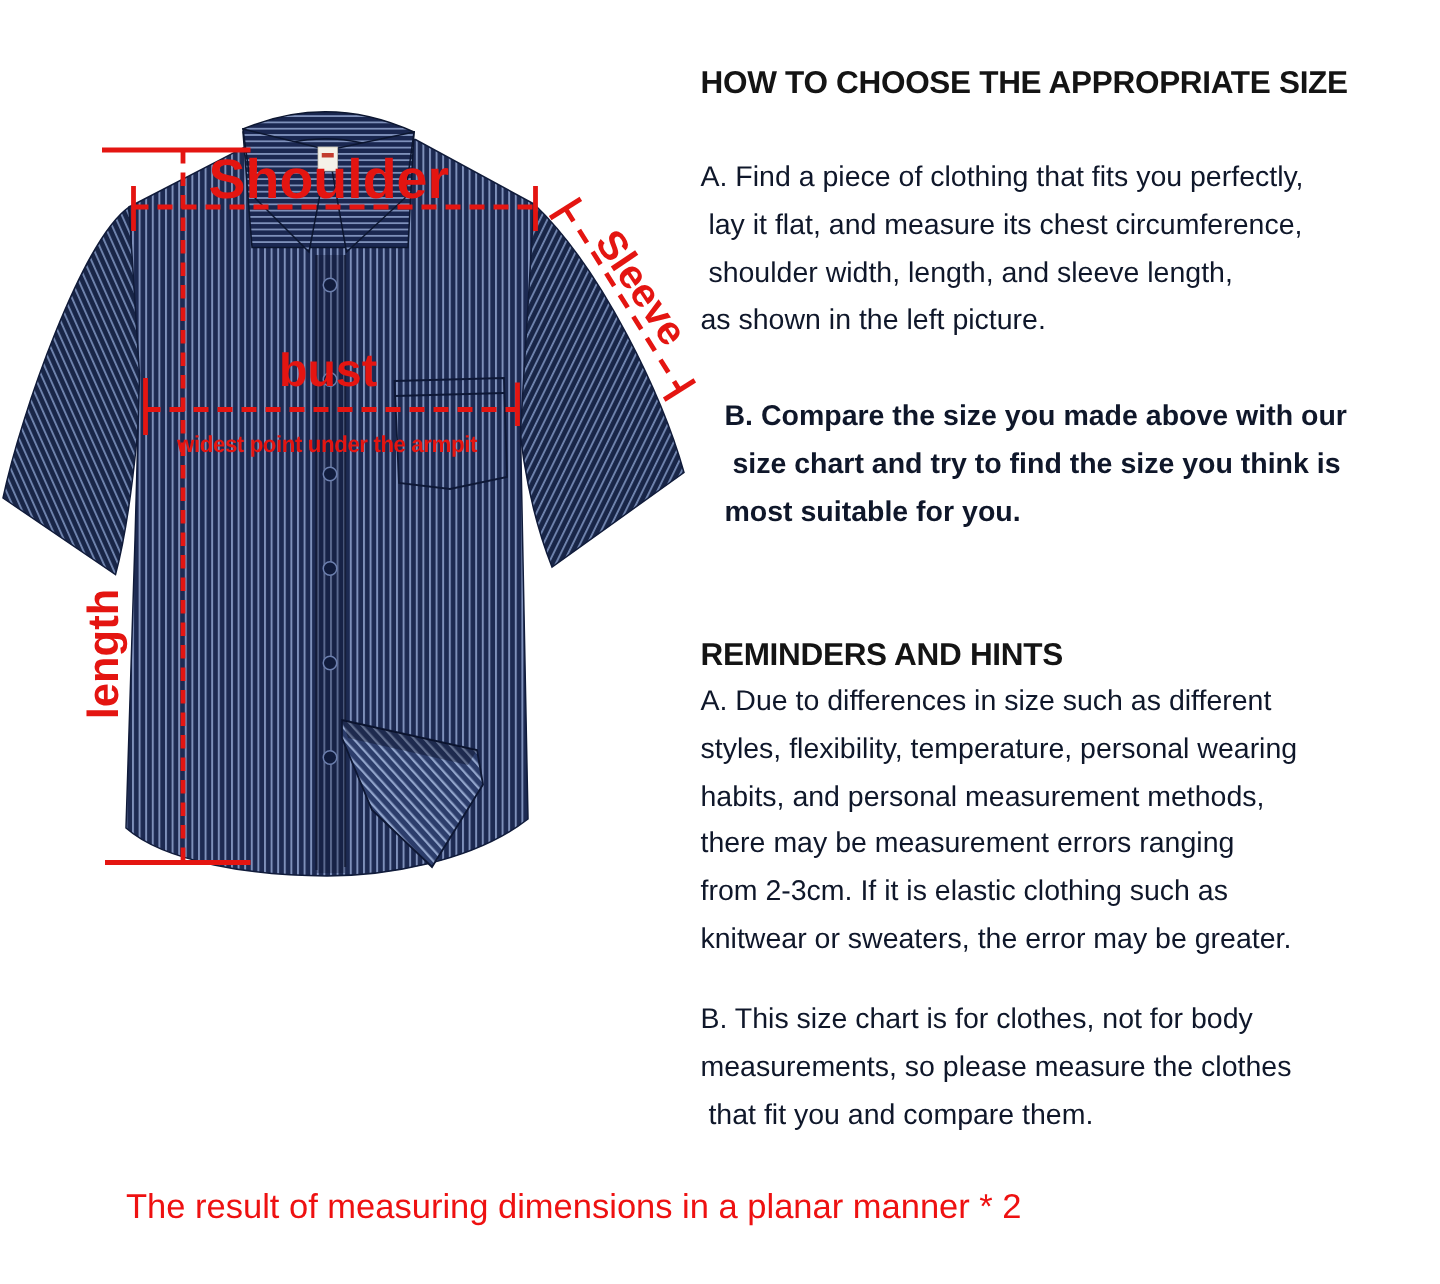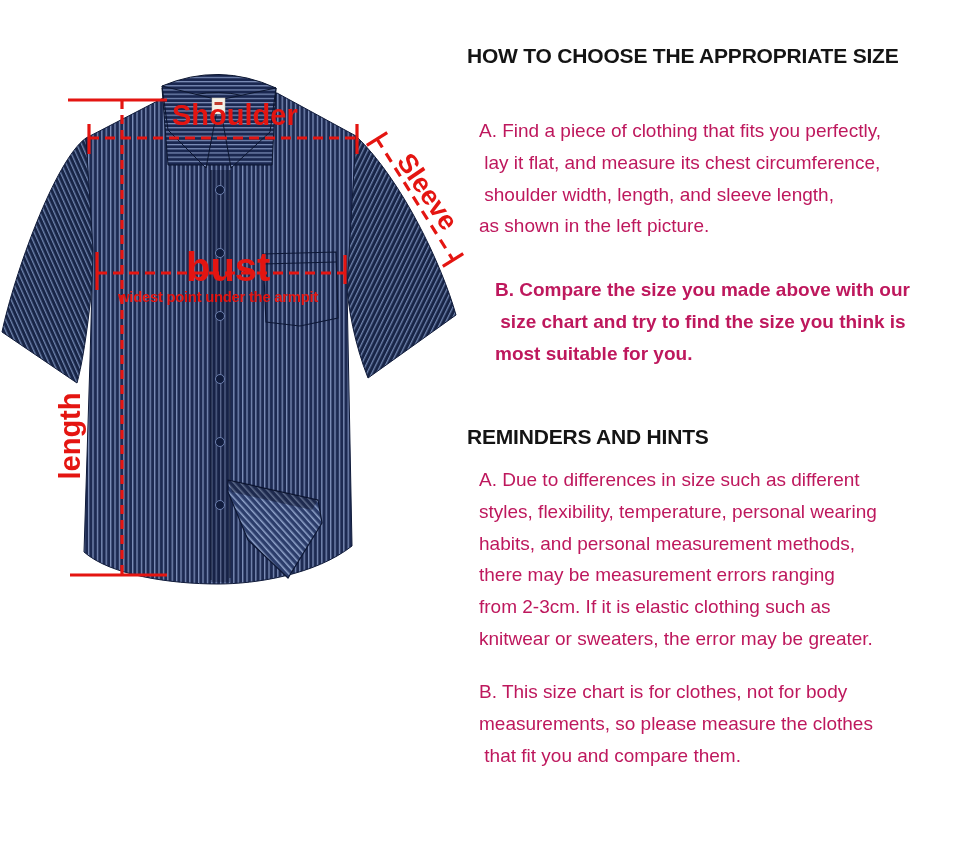--- a/index.html
+++ b/index.html
@@ -7,34 +7,34 @@
   body{
     width:960px;height:856px;background:#ffffff;position:relative;overflow:hidden;
     font-family:"Liberation Sans",sans-serif;
   }
   .canvas{position:absolute;left:0;top:0;width:960px;height:856px;background:#fff;}
   .illustration{position:absolute;left:0;top:0;width:480px;height:700px;}
   .illustration svg{position:absolute;left:0;top:60px;}
   .lbl{
     position:absolute;color:#e41511;font-weight:bold;line-height:1;white-space:nowrap;
   }
-  .lbl.shoulder{left:172px;top:101px;font-size:29px;}
+  .lbl.shoulder{left:139px;top:101px;font-size:37px;}
   .lbl.sleeve{left:427px;top:192px;font-size:27px;transform:translate(-50%,-50%) rotate(56deg);}
-  .lbl.bust{left:186px;top:247px;font-size:40px;}
+  .lbl.bust{left:186px;top:231px;font-size:31px;}
   .lbl.bustnote{left:118px;top:289px;font-size:15.5px;letter-spacing:-0.3px;transform:scaleX(.96);transform-origin:left top;}
   .lbl.length{left:70px;top:436px;font-size:29px;transform:translate(-50%,-50%) rotate(-90deg);}
   .right-col{position:absolute;left:467px;top:0;width:480px;}
   .right-col h1,.right-col h2{
     position:absolute;margin:0;font-size:21px;font-weight:bold;color:#141414;
     letter-spacing:-0.2px;white-space:nowrap;
   }
   .right-col h1{left:0;top:44px;}
   .right-col h2{left:0;top:391px;margin-top:34px;}
   .right-col p{
-    position:absolute;margin:12px;width:480px;font-size:19px;line-height:31.8px;color:#be185d;
+    position:absolute;margin:0;width:480px;font-size:19px;line-height:31.8px;color:#0f172a;
     white-space:pre-wrap;
   }
   .p-a{left:0;top:103px;}
   .p-b{left:16px;top:262px;font-weight:bold;}
   .p-c{left:0;top:452px;}
   .p-d{left:0;top:664px;}
   .footer{
     position:absolute;left:84px;top:791px;font-size:23px;color:#ee1111;white-space:nowrap;
   }
 </style>
@@ -155,13 +155,14 @@
 styles, flexibility, temperature, personal wearing
 habits, and personal measurement methods,
 there may be measurement errors ranging
 from 2-3cm. If it is elastic clothing such as
 knitwear or sweaters, the error may be greater.</p>
     <p class="p-d">B. This size chart is for clothes, not for body
 measurements, so please measure the clothes
  that fit you and compare them.</p>
   </div>
 
+  <div class="footer">The result of measuring dimensions in a planar manner * 2</div>
 </div>
 
 </body></html>

